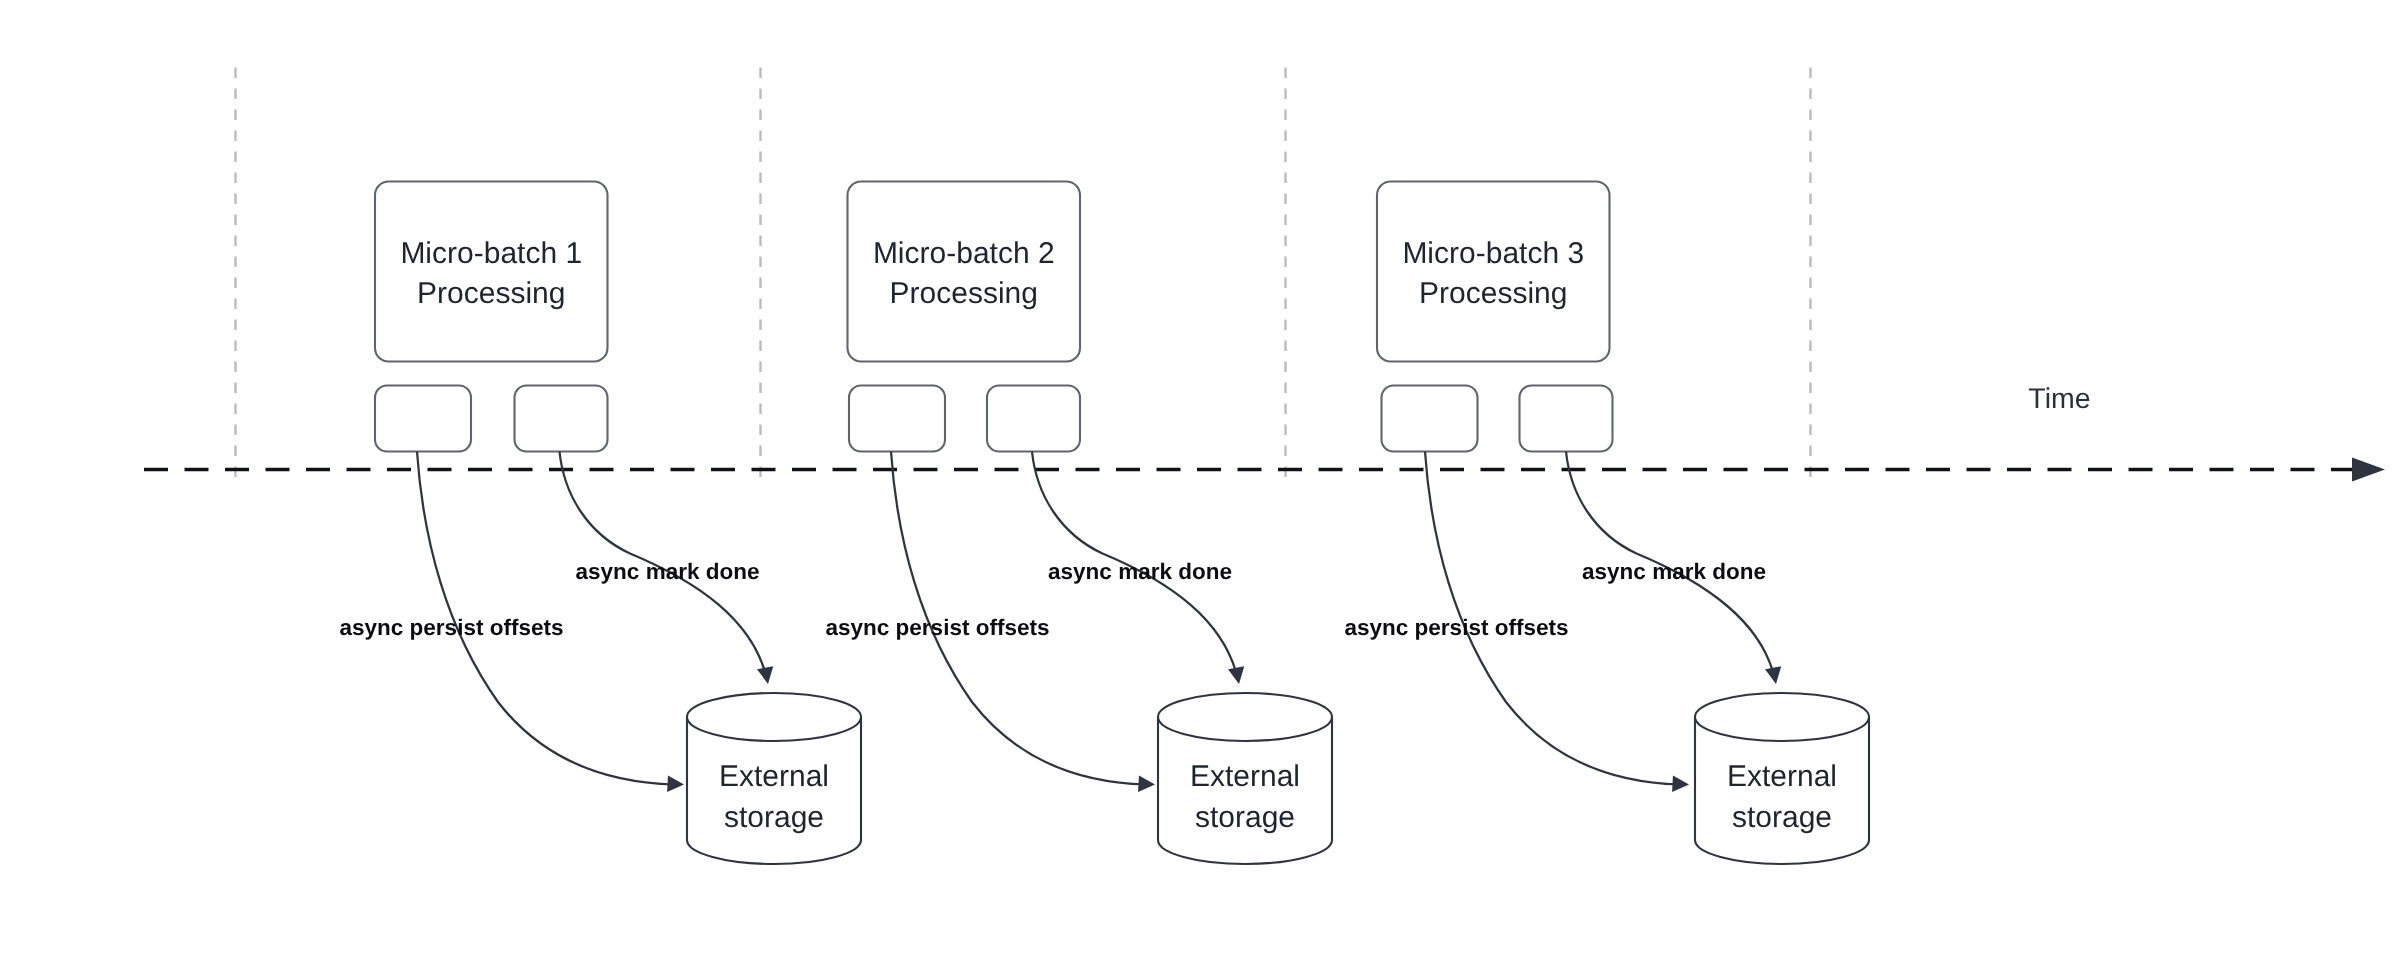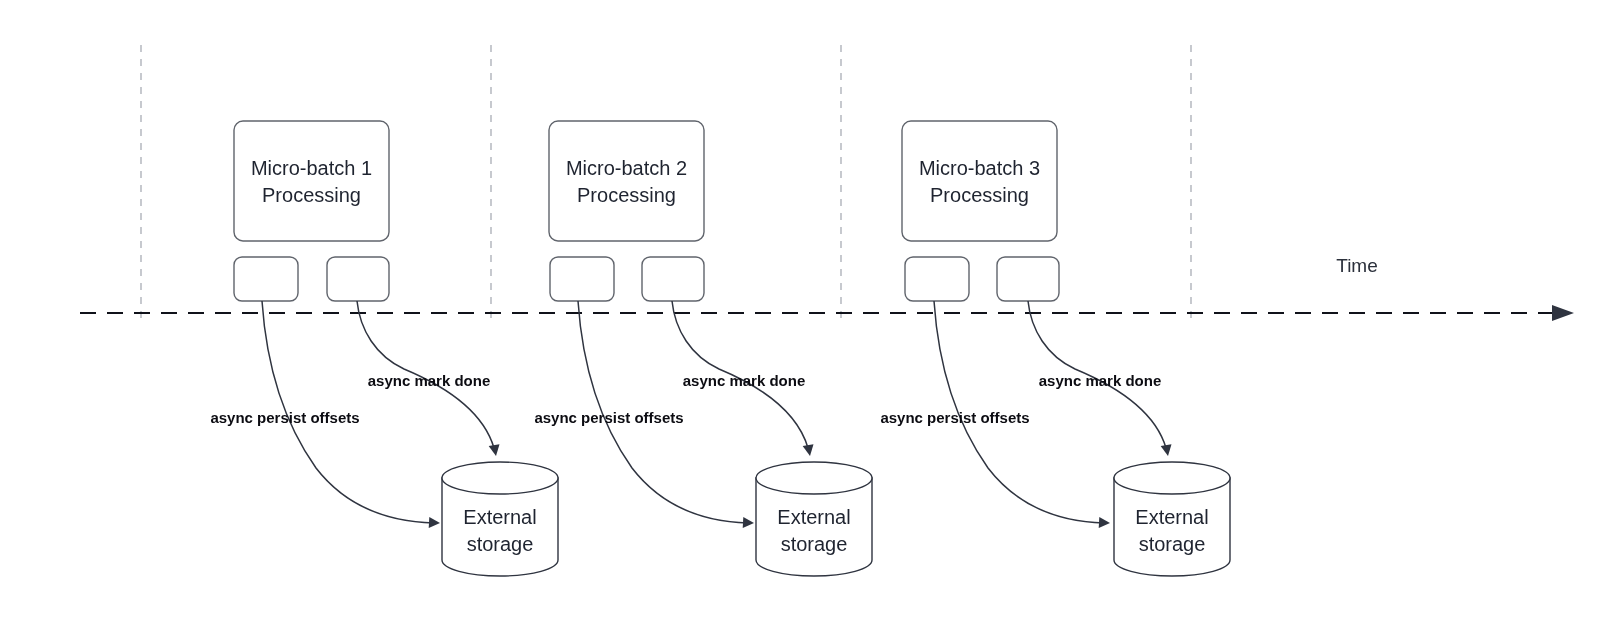--- a/index.html
+++ b/index.html
@@ -9,21 +9,21 @@
   }
   body {
     width: 1600px;
     height: 642px;
     position: relative;
     overflow: hidden;
     font-family: "Liberation Sans", sans-serif;
   }
   #diagram-root {
     position: absolute;
-    left: 0;
+    left: 16px;
     top: 0;
     width: 1392px;
     height: 642px;
   }
   svg.canvas {
     position: absolute;
     left: 0;
     top: 0;
     width: 1600px;
     height: 642px;

